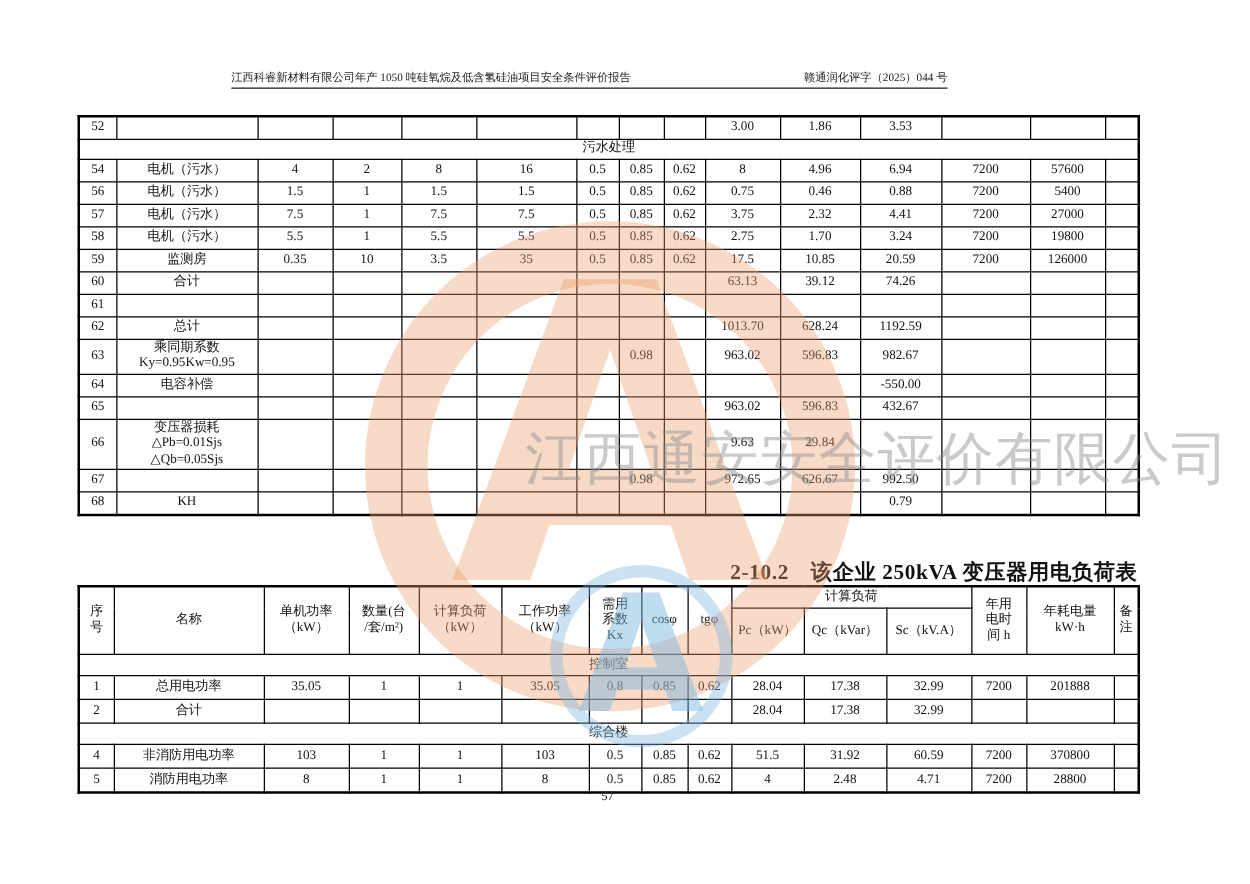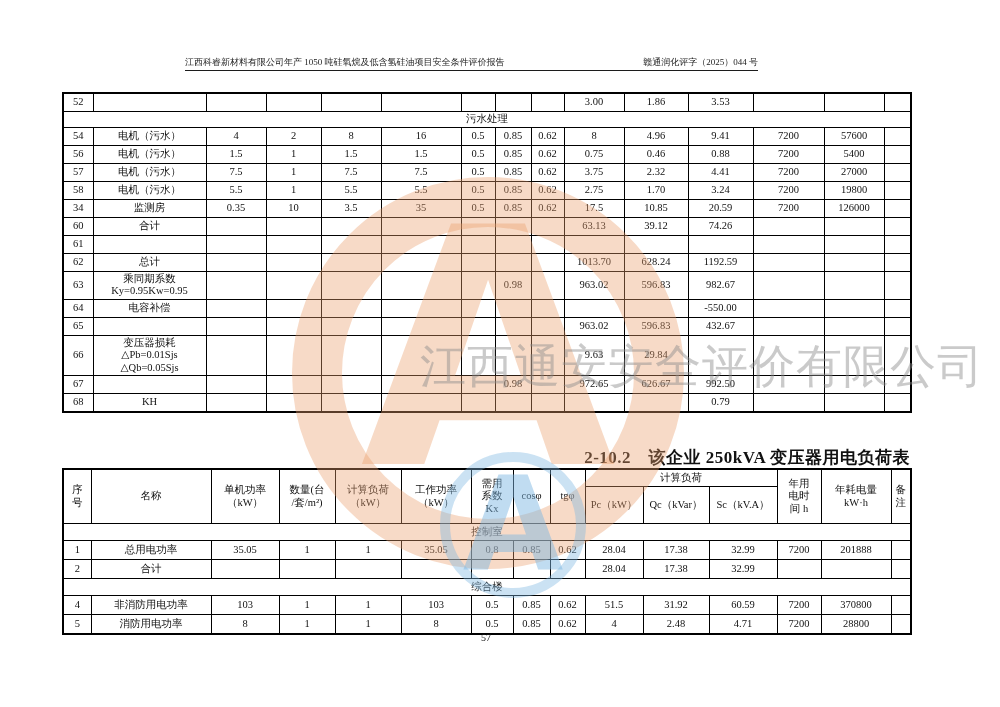--- a/index.html
+++ b/index.html
@@ -124,21 +124,21 @@
           <td>电机（污水）</td>
           <td>4</td>
           <td>2</td>
           <td>8</td>
           <td>16</td>
           <td>0.5</td>
           <td>0.85</td>
           <td>0.62</td>
           <td>8</td>
           <td>4.96</td>
-          <td>9.41</td>
+          <td>6.94</td>
           <td>7200</td>
           <td>57600</td>
           <td></td>
         </tr>
         <tr>
           <td>56</td>
           <td>电机（污水）</td>
           <td>1.5</td>
           <td>1</td>
           <td>1.5</td>
@@ -181,21 +181,21 @@
           <td>0.85</td>
           <td>0.62</td>
           <td>2.75</td>
           <td>1.70</td>
           <td>3.24</td>
           <td>7200</td>
           <td>19800</td>
           <td></td>
         </tr>
         <tr>
-          <td>34</td>
+          <td>59</td>
           <td>监测房</td>
           <td>0.35</td>
           <td>10</td>
           <td>3.5</td>
           <td>35</td>
           <td>0.5</td>
           <td>0.85</td>
           <td>0.62</td>
           <td>17.5</td>
           <td>10.85</td>

